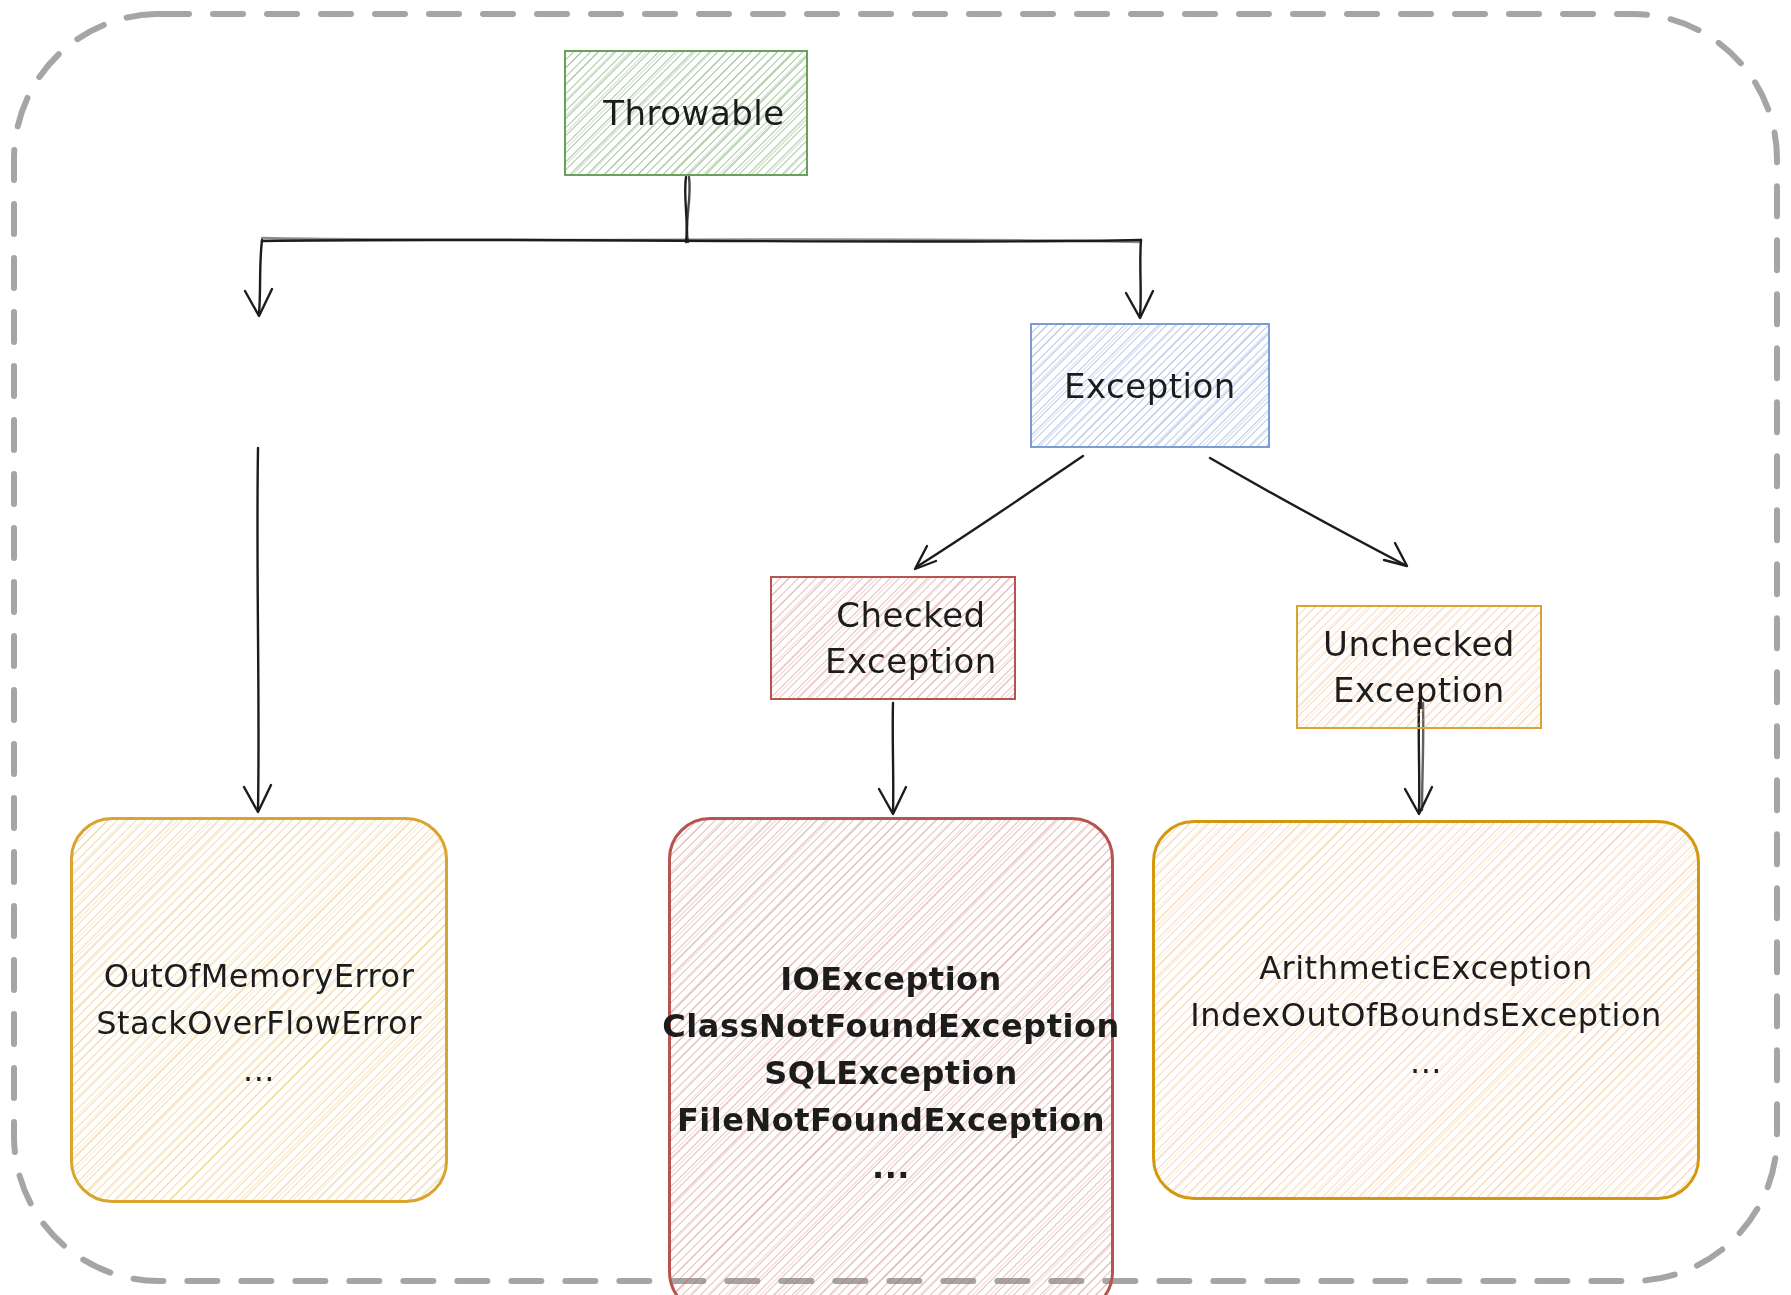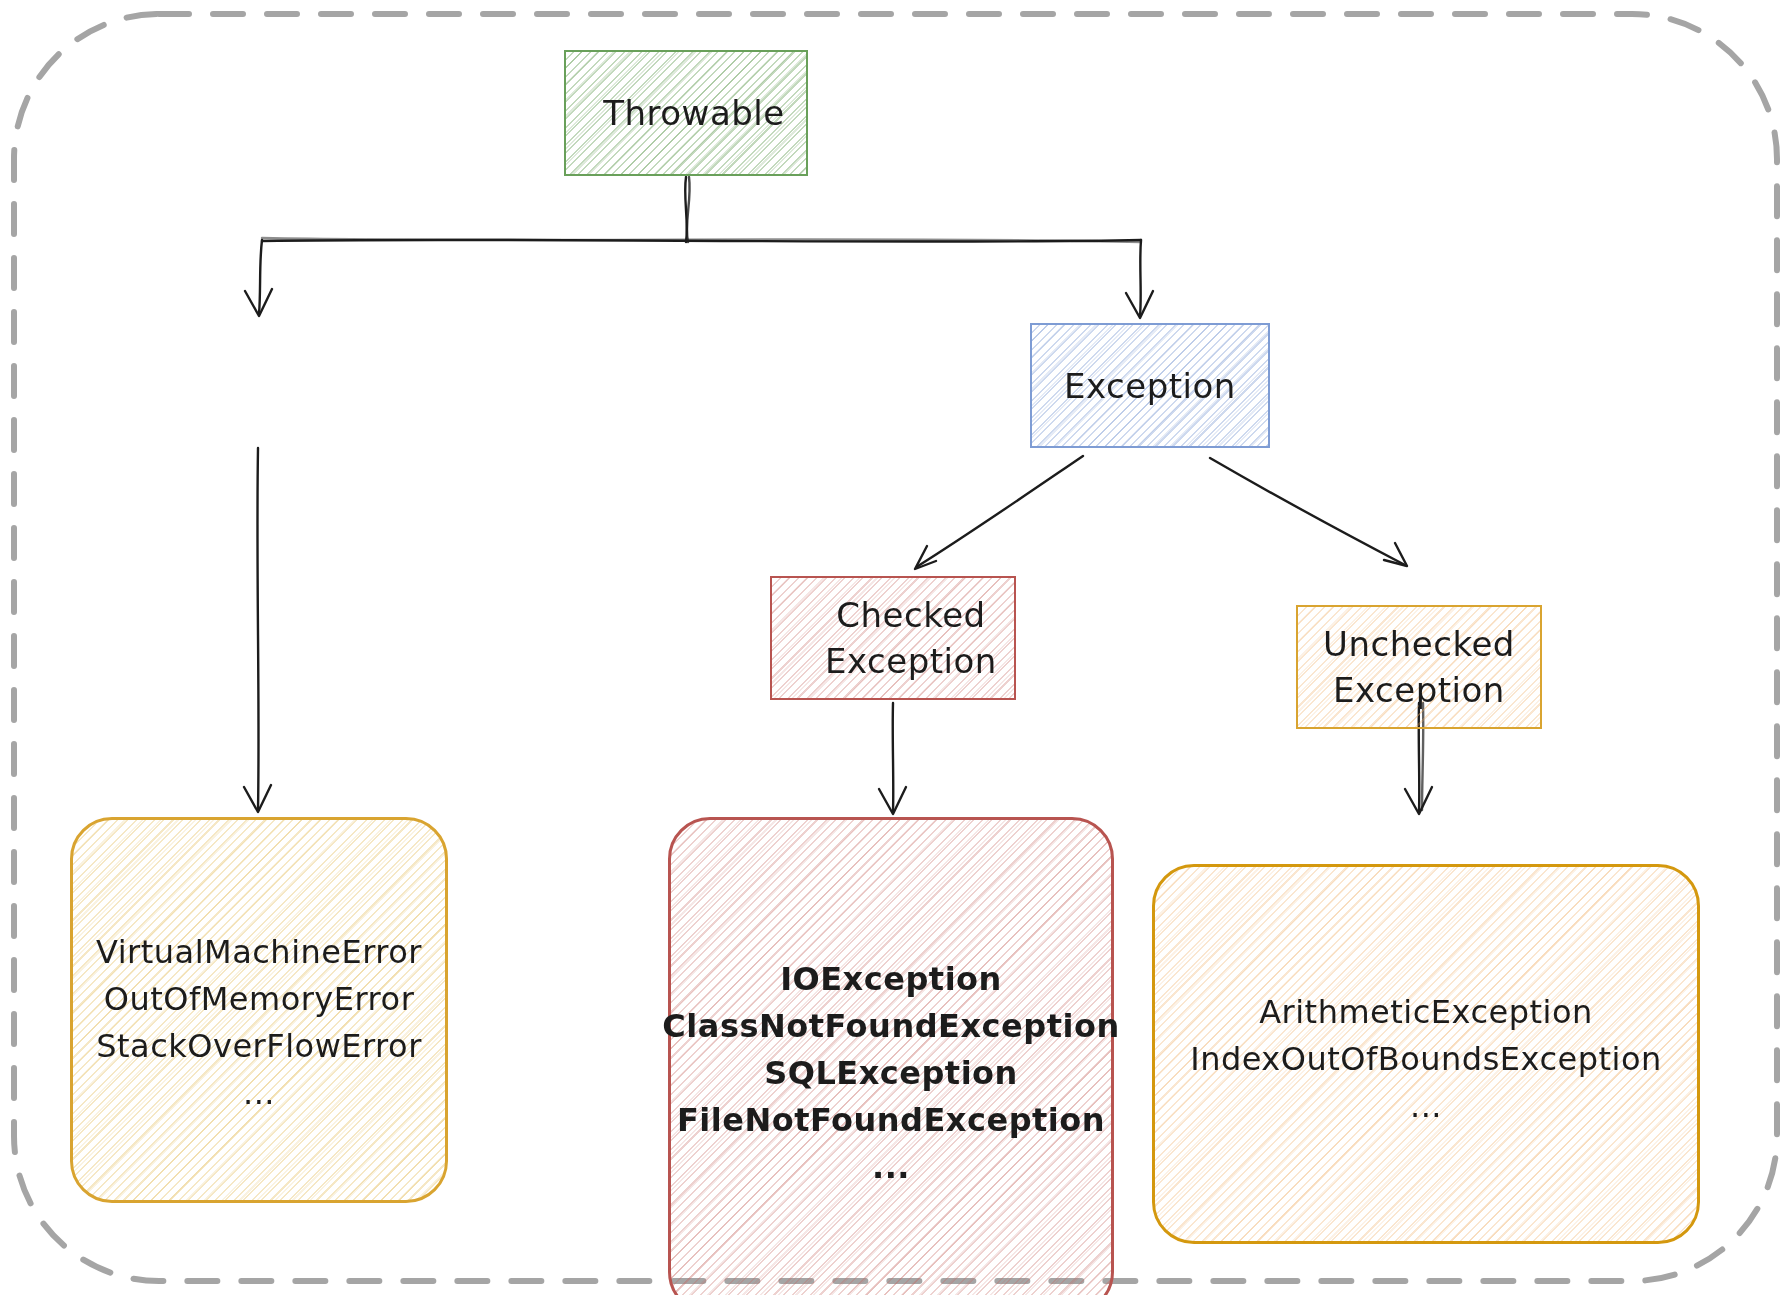--- a/index.html
+++ b/index.html
@@ -54,21 +54,20 @@
     border-color:var(--gold);
     background-image:
       repeating-linear-gradient(135deg, transparent 0 5px, var(--orange_hatch) 5px 6.5px),
       repeating-linear-gradient(135deg, transparent 0 11px, var(--orange_hatch2) 11px 12.5px);
   }
   .hatch-orange-deep{
     border-color:var(--gold_deep);
     background-image:
       repeating-linear-gradient(135deg, transparent 0 5px, var(--orange_hatch) 5px 6.5px),
       repeating-linear-gradient(135deg, transparent 0 11px, var(--orange_hatch2) 11px 12.5px);
-    margin-top: 44px;
   }
 
   
   .n-throwable{left:564px;top:50px;width:244px;height:126px;padding-left:16px;}
   .n-error{left:133px;top:322px;width:246px;height:124px;}
   .n-exception{left:1030px;top:323px;width:240px;height:125px;}
   .n-checked{left:770px;top:576px;width:246px;height:124px;line-height:46px;padding-left:36px;}
   .n-unchecked{left:1296px;top:576px;width:246px;height:124px;line-height:46px;margin-top:29px;}
   .n-error-list{left:70px;top:817px;width:378px;height:386px;padding-top:26px;}
   .n-checked-list{left:668px;top:817px;width:446px;height:497px;padding-top:16px;font-weight:bold;}
@@ -125,21 +124,20 @@
     <span>Checked</span>
     <span>Exception</span>
   </div>
 
   <div class="node rect hatch-orange n-unchecked">
     <span>Unchecked</span>
     <span>Exception</span>
   </div>
 
   <div class="node round hatch-yellow list n-error-list">
-    <div class="line">VirtualMachineError</div>
     <div class="line">OutOfMemoryError</div>
     <div class="line">StackOverFlowError</div>
     <div class="line">...</div>
   </div>
 
   <div class="node round hatch-red list n-checked-list">
     <div class="line">IOException</div>
     <div class="line">ClassNotFoundException</div>
     <div class="line">SQLException</div>
     <div class="line">FileNotFoundException</div>

